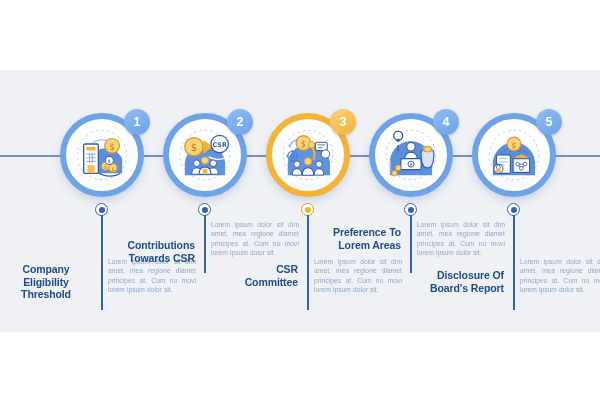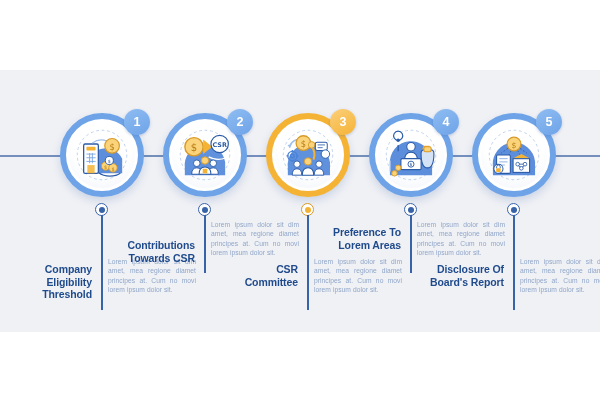--- a/index.html
+++ b/index.html
@@ -122,21 +122,21 @@
             <circle cx="48" cy="50" r="4.6" fill="#fbd37a" stroke="#d79a28" stroke-width="1"></circle>
             <text x="48" y="53" font-size="5.4" text-anchor="middle" fill="#b57d15" font-family="DejaVu Sans">$</text>
             <circle cx="44" cy="42" r="4.4" fill="#ffffff" stroke="#2c5ba8" stroke-width="1"></circle>
             <text x="44" y="45" font-size="5.2" text-anchor="middle" fill="#2c5ba8" font-family="DejaVu Sans">$</text>
           </svg>
         </div>
       </div>
     </div>
     <div class="node" style="left:95px; top:203px;"></div>
     <div class="stem" style="left:101px; top:215px; height:95px;"></div>
-    <div class="heading" style="left:0px; top:263px; width:92px;">Company Eligibility
+    <div class="heading" style="left:0px; top:263px; width:92px;text-align:center;">Company Eligibility
 Threshold</div>
     <div class="body" style="left:108px; top:257px;">Lorem ipsum dolor sit dim amet, mea regione diamet principes at. Cum no movi lorem ipsum dolor sit.</div>
   </div>
 
   <div class="step">
     <div class="bubble-wrap" style="left:163px; top:113px; width:84px; height:84px;">
       <div class="badge">2</div>
       <div class="bubble">
         <div class="bubble-inner">
           <svg class="art" viewBox="0 0 72 72">
@@ -281,18 +281,18 @@
               <line x1="42" y1="46" x2="46" y2="46"></line>
                 <line x1="41" y1="48" x2="43" y2="49"></line>
                 <line x1="47" y1="48" x2="45" y2="49"></line>
             </g>
           </svg>
         </div>
       </div>
     </div>
     <div class="node" style="left:507px; top:203px;"></div>
     <div class="stem" style="left:513px; top:215px; height:95px;"></div>
-    <div class="heading" style="left:412px; top:263px; width:92px;">Disclosure Of
+    <div class="heading" style="left:412px; top:269px; width:92px;">Disclosure Of
 Board's Report</div>
     <div class="body" style="left:520px; top:257px;">Lorem ipsum dolor sit dim amet, mea regione diamet principes at. Cum no movi lorem ipsum dolor sit.</div>
   </div>
 
 </div>
 
 </body></html>

